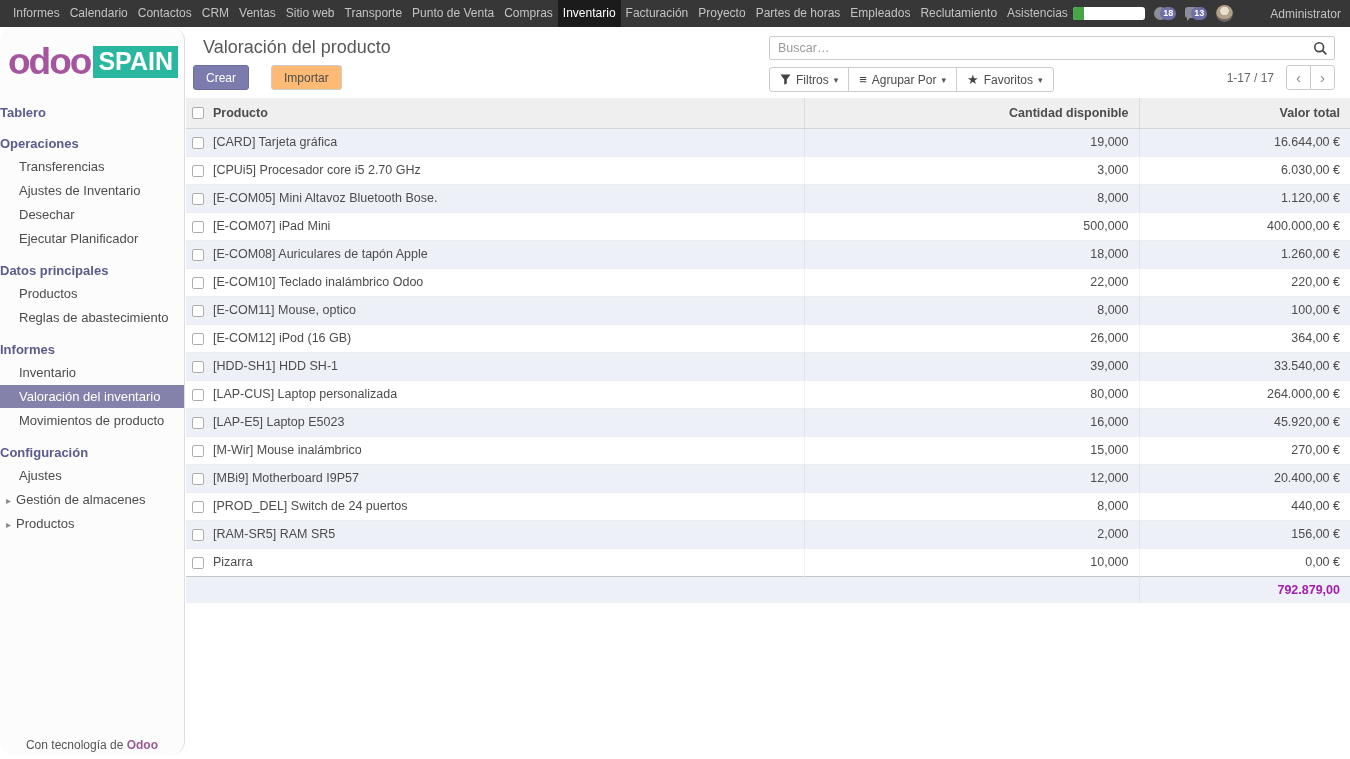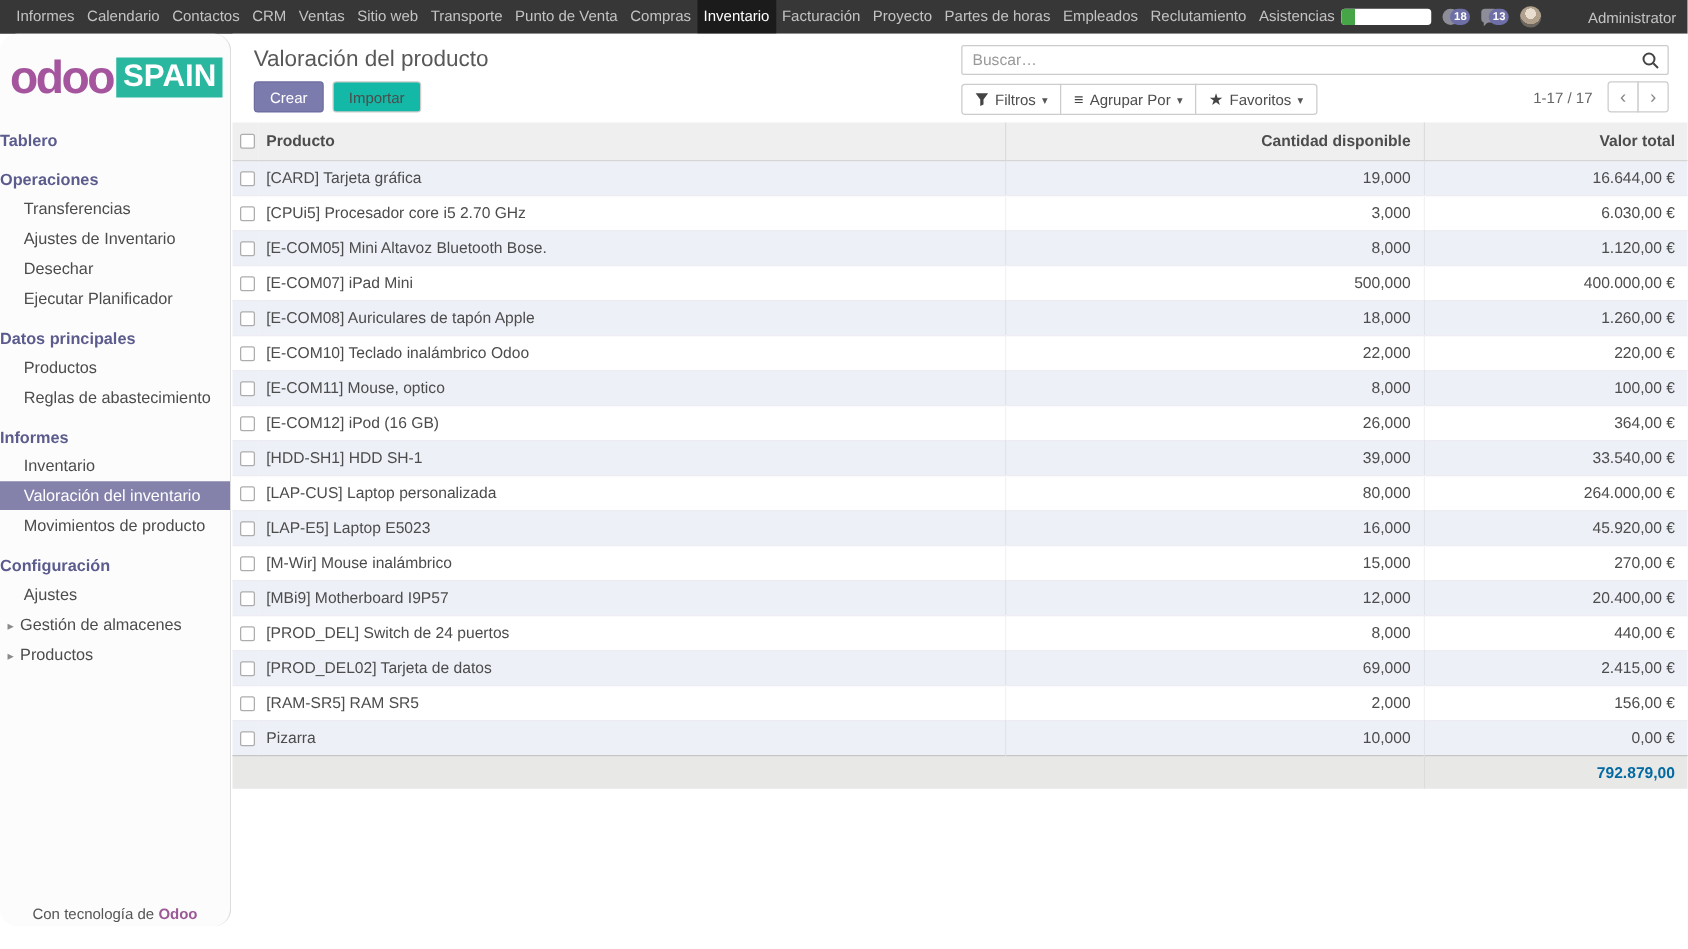--- a/index.html
+++ b/index.html
@@ -22,45 +22,45 @@
   .tbadge.bubble .glyph::after { content:""; position:absolute; left:2px; bottom:-3px;
     border:3px solid transparent; border-top-color:#8d8d99; border-left-color:#8d8d99; }
   .tbadge .count { position:absolute; right:0; top:1px; min-width:14px; height:13px;
     background:#6f6fa8; border-radius:7px; color:#fff; font-size:9px; font-weight:bold;
     line-height:13px; text-align:center; padding:0 3px; }
   .avatar { width:17px; height:17px; border-radius:50%;
     background:radial-gradient(circle at 50% 35%, #e8ddcf 0 30%, #b0a08c 31% 60%, #6d675f 61%); }
   .user-name { font-size:12px; color:#c3c3c3;margin-left:28px; }
 
   
-  .sidebar { position:absolute; top:27px; left:0; width:185px; bottom:18px;
+  .sidebar { position:absolute; top:27px; left:0; width:185px; bottom:4px;
     background:#fcfcfc; border-right:1px solid #ddd;border-radius:14px; }
   .logo { margin:17px 0 22px 8px; display:flex; align-items:center; }
   .logo-main { font-size:37px; font-weight:bold; color:#a4559e; letter-spacing:-2px; line-height:36px; }
   .logo-suffix { background:#2ab7a0; color:#fff; font-size:25px; font-weight:bold;
     padding:3px 5px 4px; margin-left:3px; letter-spacing:0; line-height:25px;text-align:center; }
   .side-section { margin-bottom:10px; }
   .section-label { padding:3px 0 3px 0; font-size:13px; font-weight:bold; color:#5b5b8d; }
   .section-label.link { cursor:pointer; }
   .side-item { padding:4px 0 4px 19px; font-size:13px; color:#4c4c4c; cursor:pointer; margin:1px 0; }
   .side-item.active { background:#8482ab; color:#fff; }
   .side-item .expand { color:#8a8a8a; font-size:10px; margin-right:5px; }
   .side-item.expandable { padding-left:6px; }
   .side-footer { position:absolute; bottom:3px; width:100%; text-align:center;
     font-size:12px; color:#555; }
   .side-footer b { color:#9b5a96; }
 
   
   .content { position:absolute; top:27px; left:186px; right:0; bottom:0; background:#fff; }
   .page-title { position:absolute; left:17px; top:10px; font-size:18px; color:#585858; }
-  .cp-buttons { position:absolute; left:17px; top:38px; display:flex; }
+  .cp-buttons { position:absolute; left:7px; top:38px; display:flex; }
   .btn { font-family:"Liberation Sans",sans-serif; font-size:12px; height:25px; padding:0 12px;
     border-radius:3px; cursor:pointer; }
   .btn-primary { background:#7c7bad; border:1px solid #6e6da0; color:#fff; }
-  .btn-default { background:#14b8a6; border:1px solid #ccc; color:#4c4c4c; margin-left:7px; }
+  .btn-default { background:#fdba74; border:1px solid #ccc; color:#4c4c4c; margin-left:22px; }
   .search-box { position:absolute; left:583px; right:15px; top:9px; height:24px;
     border:1px solid #ccc; border-radius:2px; background:#fff; }
   .search-box input { position:absolute; inset:0; border:none; outline:none; width:100%;
     padding:0 28px 0 8px; font-size:12.5px; color:#555;
     font-family:"Liberation Sans",sans-serif; background:transparent; }
   .search-box input::placeholder { color:#9a9a9a; }
   .search-glyph { position:absolute; right:6px; top:4px; }
   .filter-bar { position:absolute; left:583px; top:40px; display:flex; }
   .fbtn { display:flex; align-items:center; gap:5px; height:25px; padding:0 10px;
     background:#fff; border:1px solid #ccc; font-size:12px; color:#4c4c4c;
@@ -84,21 +84,21 @@
     color:#4c4c4c; text-align:left; padding:0 10px 0 6px; border-bottom:1px solid #d5d5d5; }
   thead th.num { text-align:right; border-left:1px solid #dcdcdc; }
   tbody td { height:28px; font-size:12.5px; color:#4c4c4c; padding:0 10px 0 6px;
     border-top:1px solid #ececf2; }
   tbody tr { cursor:pointer; }
   tbody tr:nth-child(odd) td { background:#eef0f8; }
   td.num { text-align:right; border-left:1px solid rgba(0,0,0,0.05); }
   .cbx { display:inline-block; width:12px; height:12px; border:1px solid #adadad;
     border-radius:2px; background:#fff; vertical-align:middle; }
   tr.total td { background:#e8e8e7; border-top:1px solid #c6c6c6; font-weight:bold;
-    height:27px; color:#0369a1; }
+    height:27px; color:#a21caf; }
 </style>
 </head>
 <body>
 
 <div class="topbar">
   <div class="menubar">
       <div class="menu-item">Informes</div>
       <div class="menu-item">Calendario</div>
       <div class="menu-item">Contactos</div>
       <div class="menu-item">CRM</div>
@@ -311,26 +311,20 @@
             <td class="num">20.400,00 €</td>
           </tr>
           <tr>
             <td><span class="cbx"></span></td>
             <td>[PROD_DEL] Switch de 24 puertos</td>
             <td class="num">8,000</td>
             <td class="num">440,00 €</td>
           </tr>
           <tr>
             <td><span class="cbx"></span></td>
-            <td>[PROD_DEL02] Tarjeta de datos</td>
-            <td class="num">69,000</td>
-            <td class="num">2.415,00 €</td>
-          </tr>
-          <tr>
-            <td><span class="cbx"></span></td>
             <td>[RAM-SR5] RAM SR5</td>
             <td class="num">2,000</td>
             <td class="num">156,00 €</td>
           </tr>
           <tr>
             <td><span class="cbx"></span></td>
             <td>Pizarra</td>
             <td class="num">10,000</td>
             <td class="num">0,00 €</td>
           </tr>

